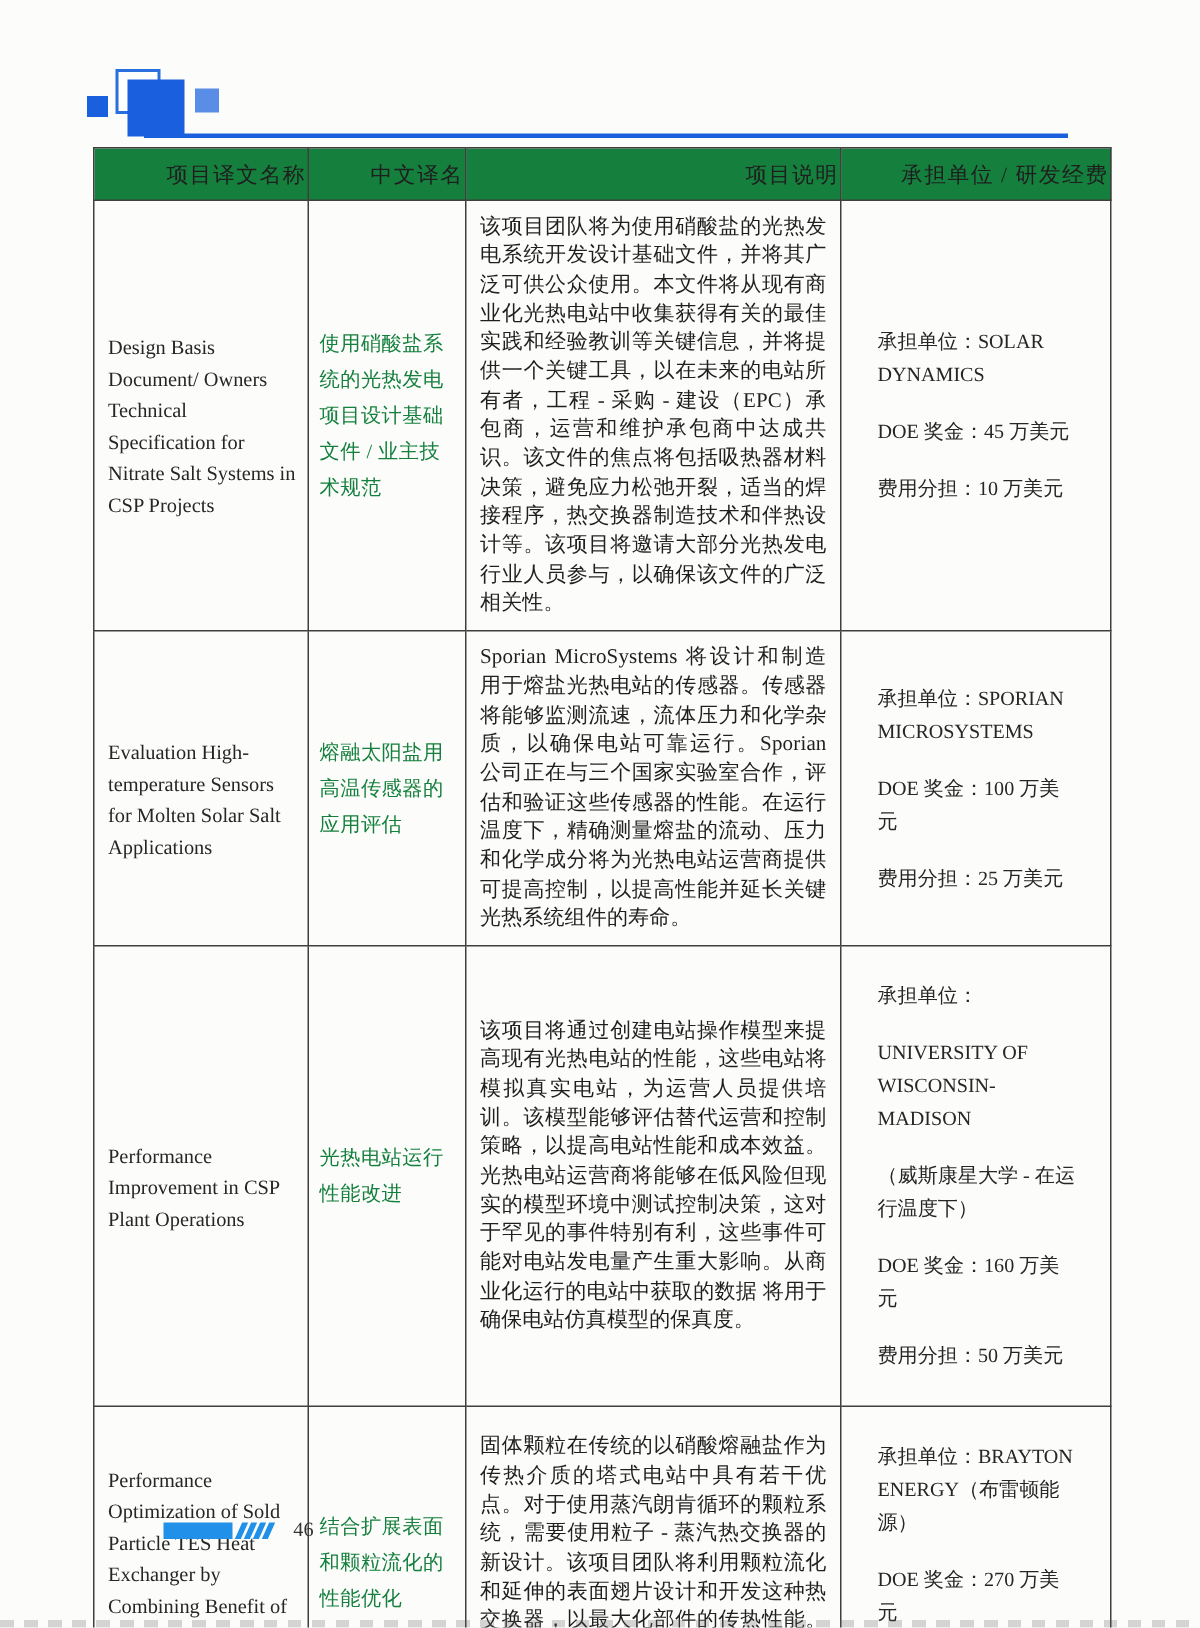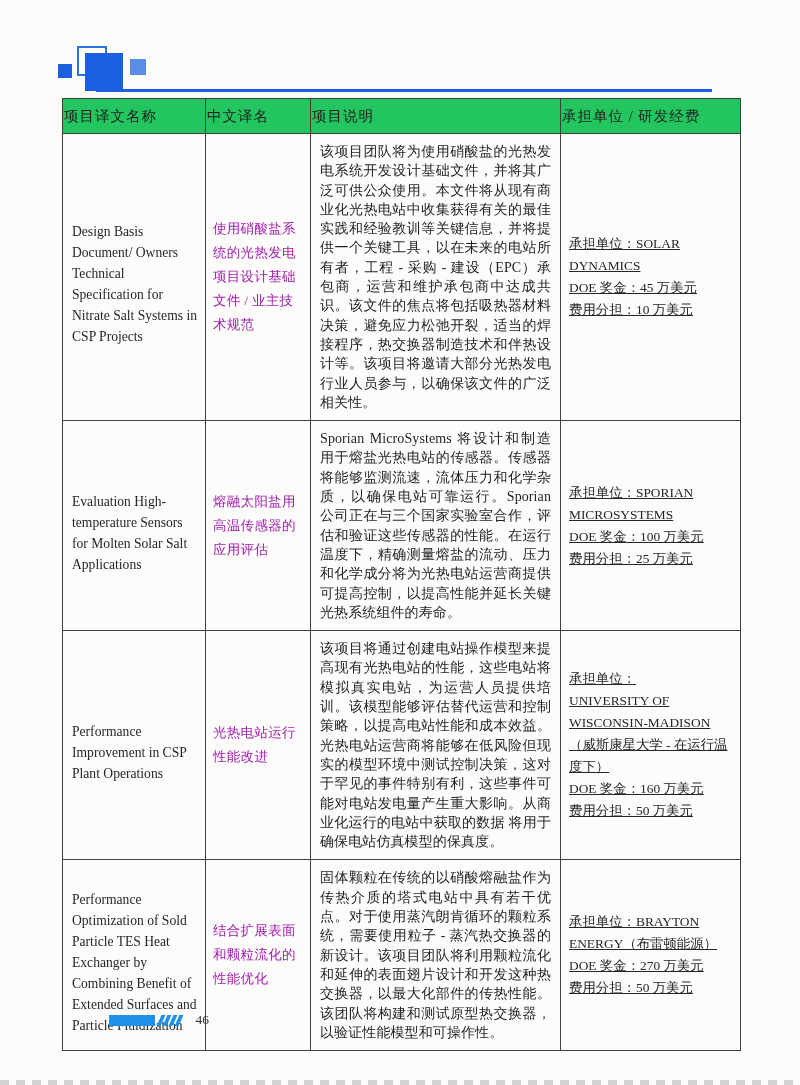--- a/index.html
+++ b/index.html
@@ -41,54 +41,54 @@
 
   
   table.projects {
     position:absolute; left:62px; top:98px; width:678px;
     border-collapse:collapse; table-layout:fixed;
   }
   table.projects th, table.projects td {
     border:1px solid #3f3f3f;
   }
   table.projects thead th {
-    background:#22c55e;
+    background:#15803d;
     height:35px;
     font-weight:normal;
     font-size:14.5px;
     letter-spacing:1px;
     color:#1e1e1e;
-    text-align:left;
+    text-align:right;
     vertical-align:middle;
   }
   td.cell-en {
     padding:20px 6px 6px 9px;
     font-size:13.6px; line-height:21px;
     vertical-align:middle; text-align:left;
     color:#262626;
   }
   td.cell-cn {
     padding:4px 5px 4px 7px;
     font-size:13.5px; line-height:24px;
     vertical-align:middle; text-align:left;
-    letter-spacing:0.3px; color:#a21caf;
+    letter-spacing:0.3px; color:#15803d;
   }
   td.cell-desc {
     padding:8px 9px;
     font-size:14px; line-height:19.3px;
     vertical-align:middle; text-align:justify;
     letter-spacing:0.1px; color:#1f1f1f;
   }
   td.cell-fund {
     padding:6px 6px 6px 8px;
     font-size:13.4px; line-height:22px;
     vertical-align:middle; text-align:left;
     color:#262626;
   }
-  .fund-line { margin:0;text-decoration:underline; }
+  .fund-line { margin:16px; }
 
   
   .footer { position:absolute; left:63px; top:1013px; display:flex; align-items:center; height:14px;margin-left:46px; }
   .fbar-solid { width:46px; height:11px; background:#2090e8; }
   .fbar-stripes { display:flex; gap:2.5px; margin-left:4px; }
   .fstripe { width:3.5px; height:11px; background:#2090e8; transform:skewX(-24deg); }
   .page-num { margin-left:15px; font-size:13.5px; color:#333; }
 
   
   .bottom-edge {

